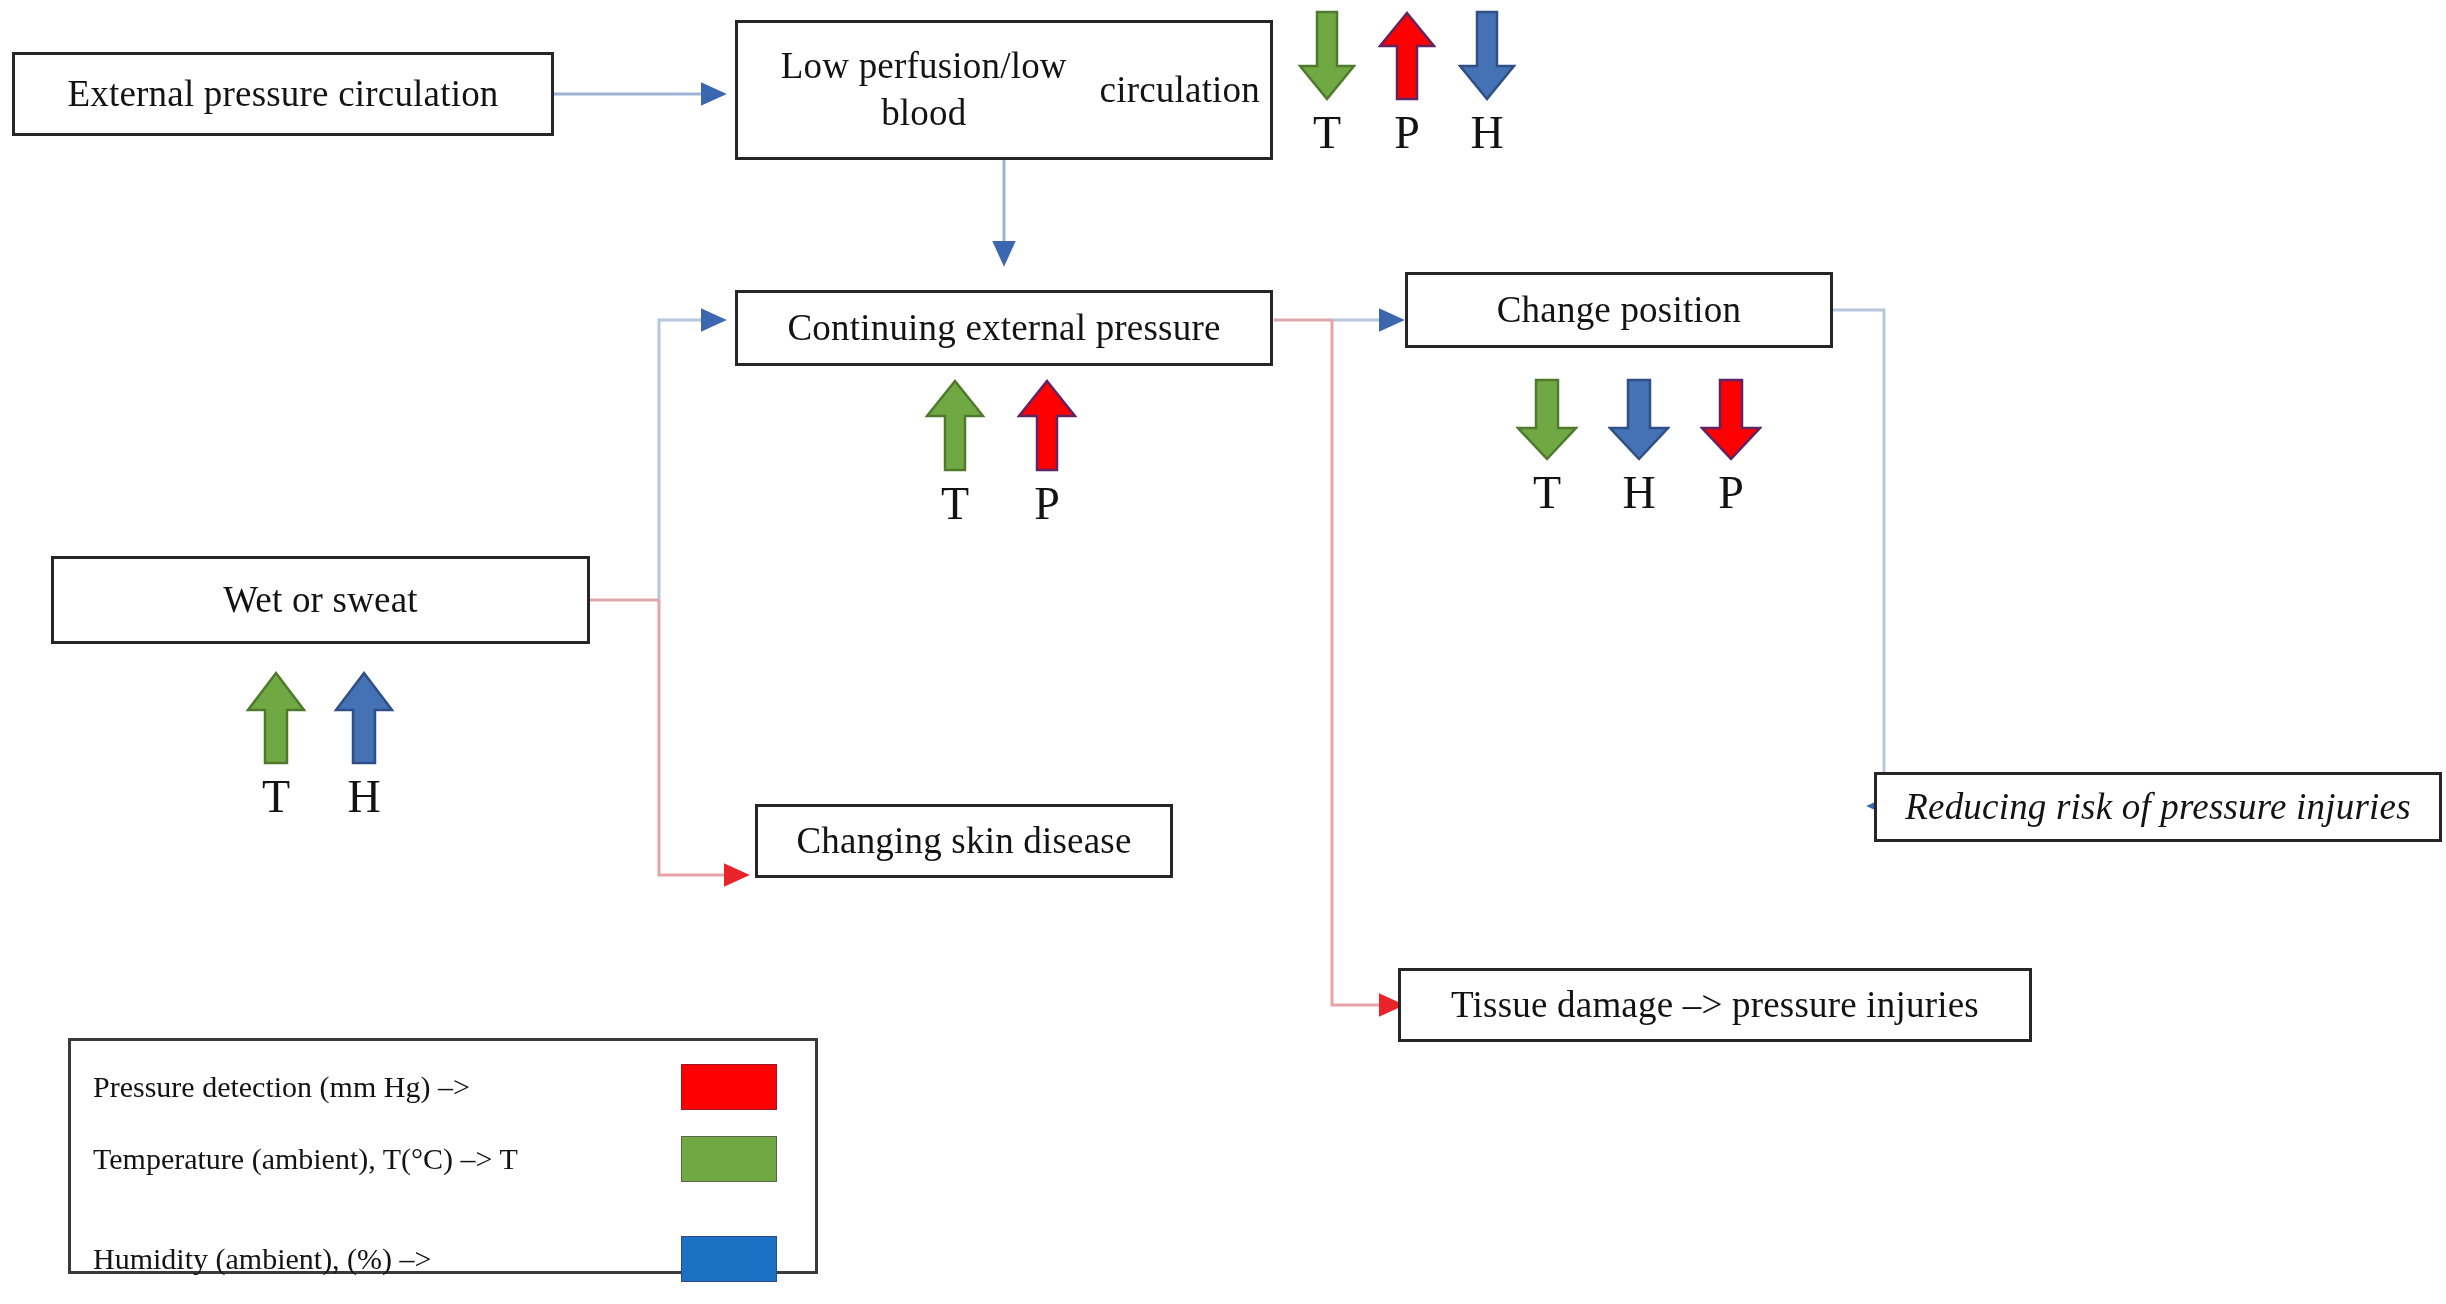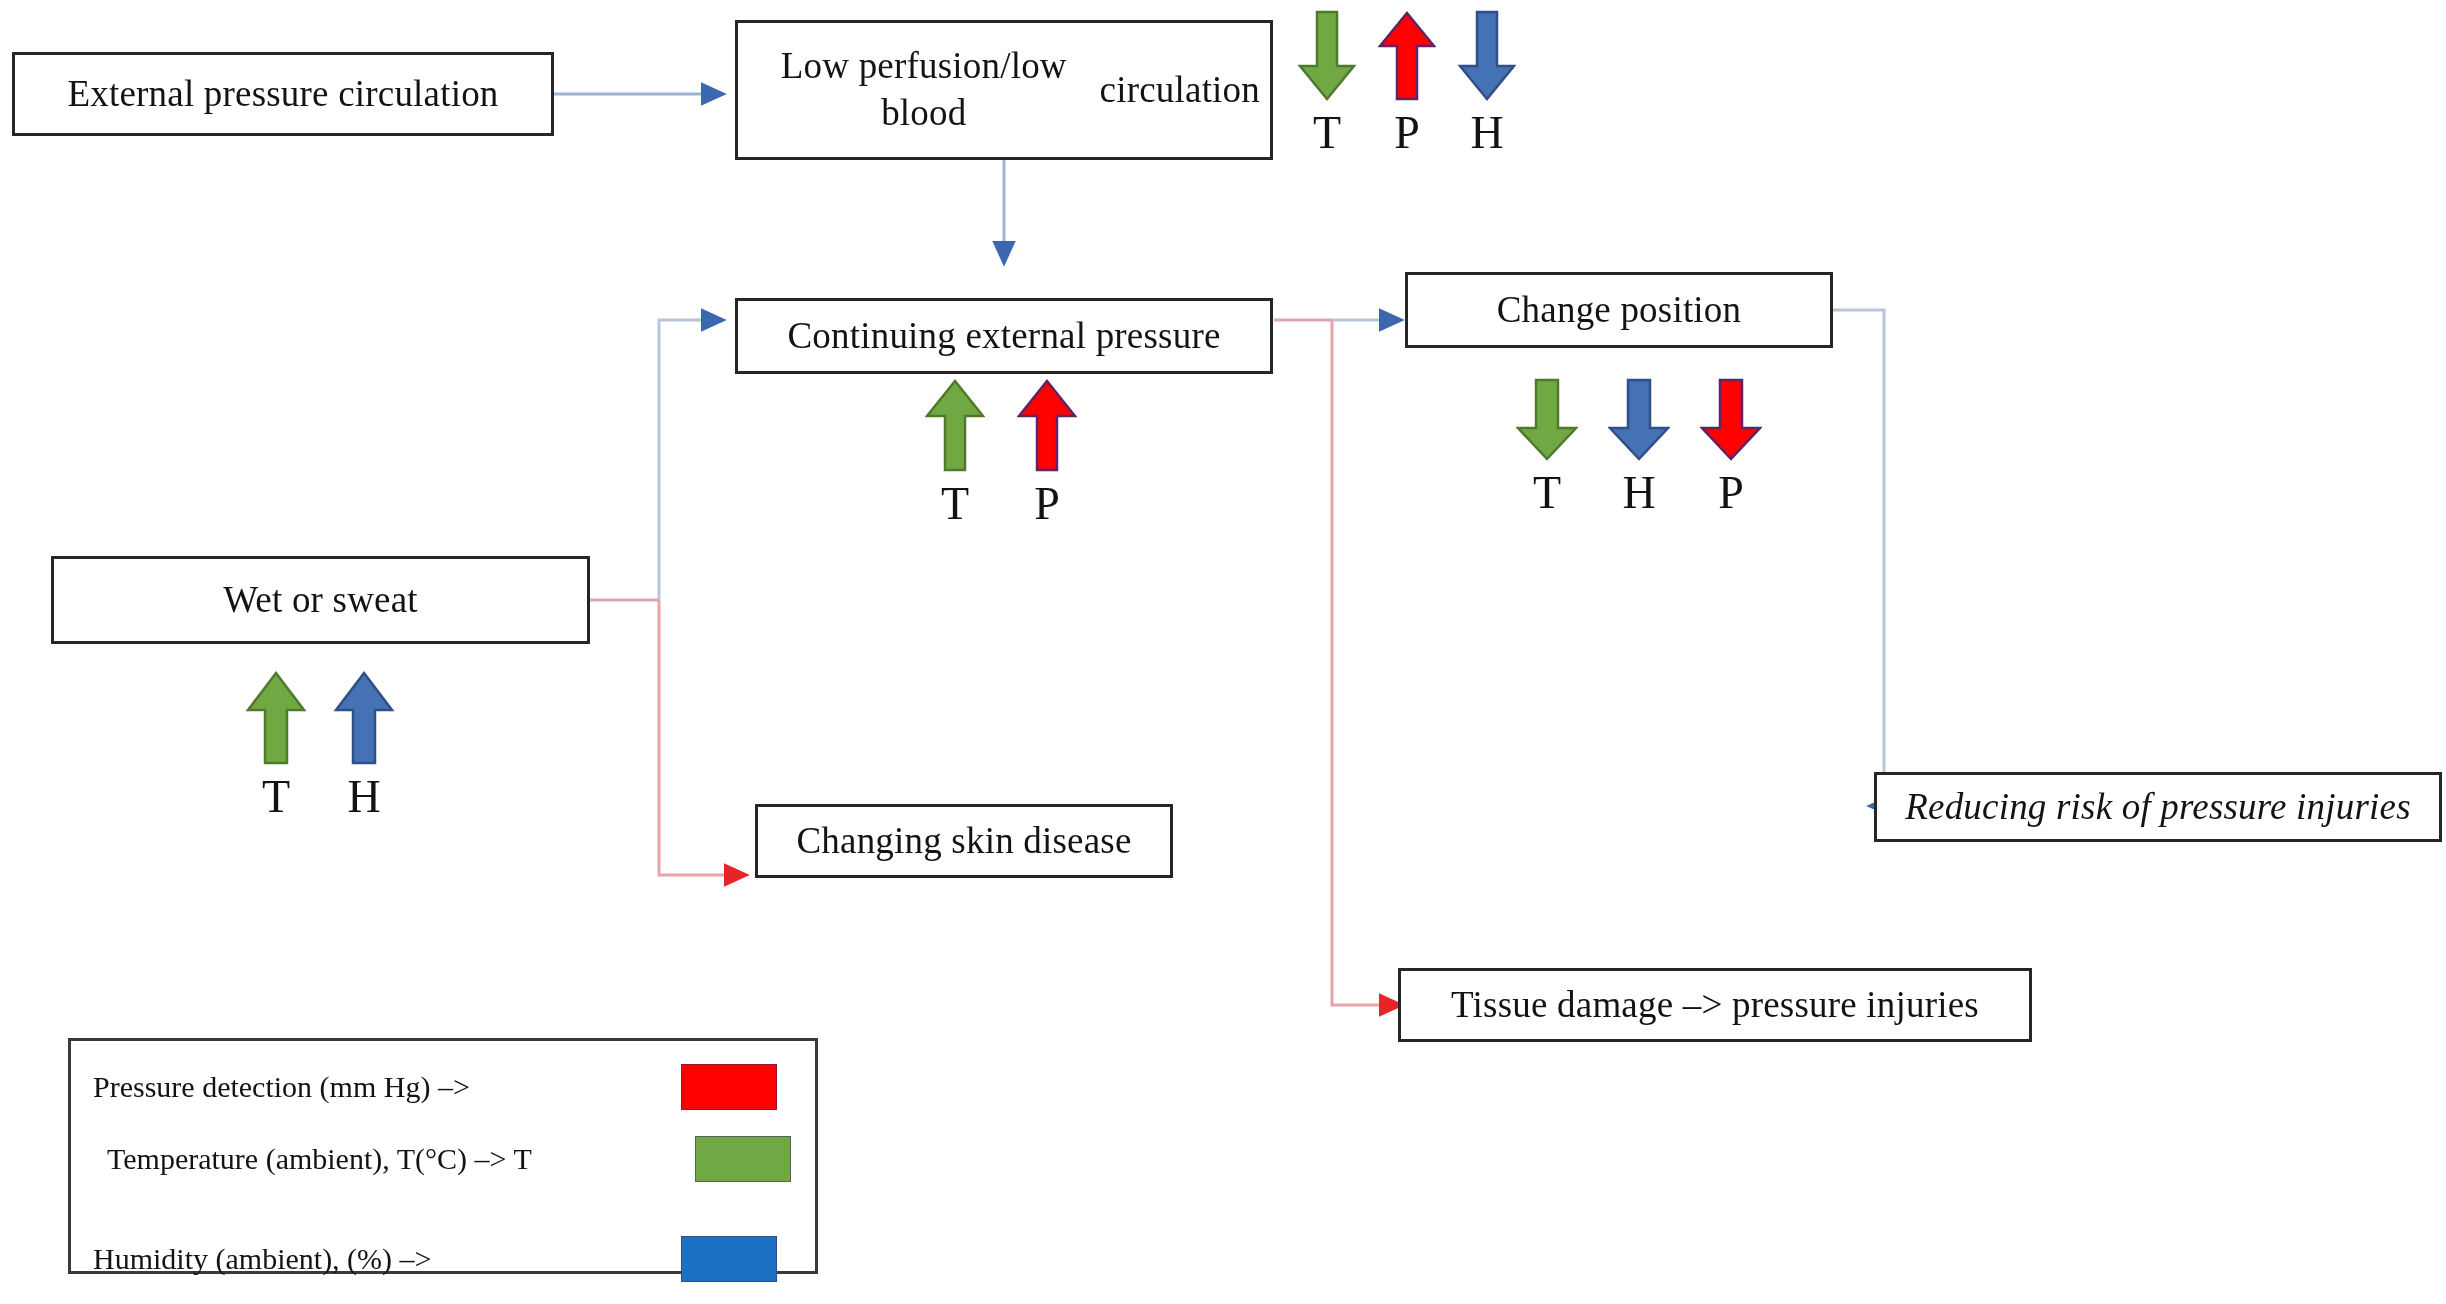--- a/index.html
+++ b/index.html
@@ -135,21 +135,21 @@
 
   <div class="box" style="left:12px; top:52px; width:542px; height:84px;">
     <span>External pressure circulation</span>
   </div>
 
   <div class="box two-line" style="left:735px; top:20px; width:538px; height:140px; flex-direction:row;">
     <span>Low perfusion/low blood</span>
     <span>circulation</span>
   </div>
 
-  <div class="box" style="left:735px; top:298px; width:538px; height:76px;">
+  <div class="box" style="left:735px; top:290px; width:538px; height:76px;">
     <span>Continuing external pressure</span>
   </div>
 
   <div class="box" style="left:1405px; top:272px; width:428px; height:76px;">
     <span>Change position</span>
   </div>
 
   <div class="box" style="left:51px; top:556px; width:539px; height:88px;">
     <span>Wet or sweat</span>
   </div>
@@ -236,21 +236,21 @@
       </svg>
       <span class="arrow-letter">H</span>
     </div>
   </div>
 
   <div id="legend">
     <div class="legend-row" style="top:20px;">
       <span class="legend-label">Pressure detection (mm Hg) –&gt;</span>
       <span class="legend-swatch" style="background:#FF0000;"></span>
     </div>
-    <div class="legend-row" style="top:92px;margin-left:14px;">
+    <div class="legend-row" style="top:92px;">
       <span class="legend-label">Temperature (ambient), T(°C) –&gt; T</span>
       <span class="legend-swatch" style="background:#70A843;"></span>
     </div>
     <div class="legend-row" style="top:164px;margin-top:28px;">
       <span class="legend-label">Humidity (ambient), (%) –&gt;</span>
       <span class="legend-swatch" style="background:#1B72C4;"></span>
     </div>
   </div>
 
 </div>

